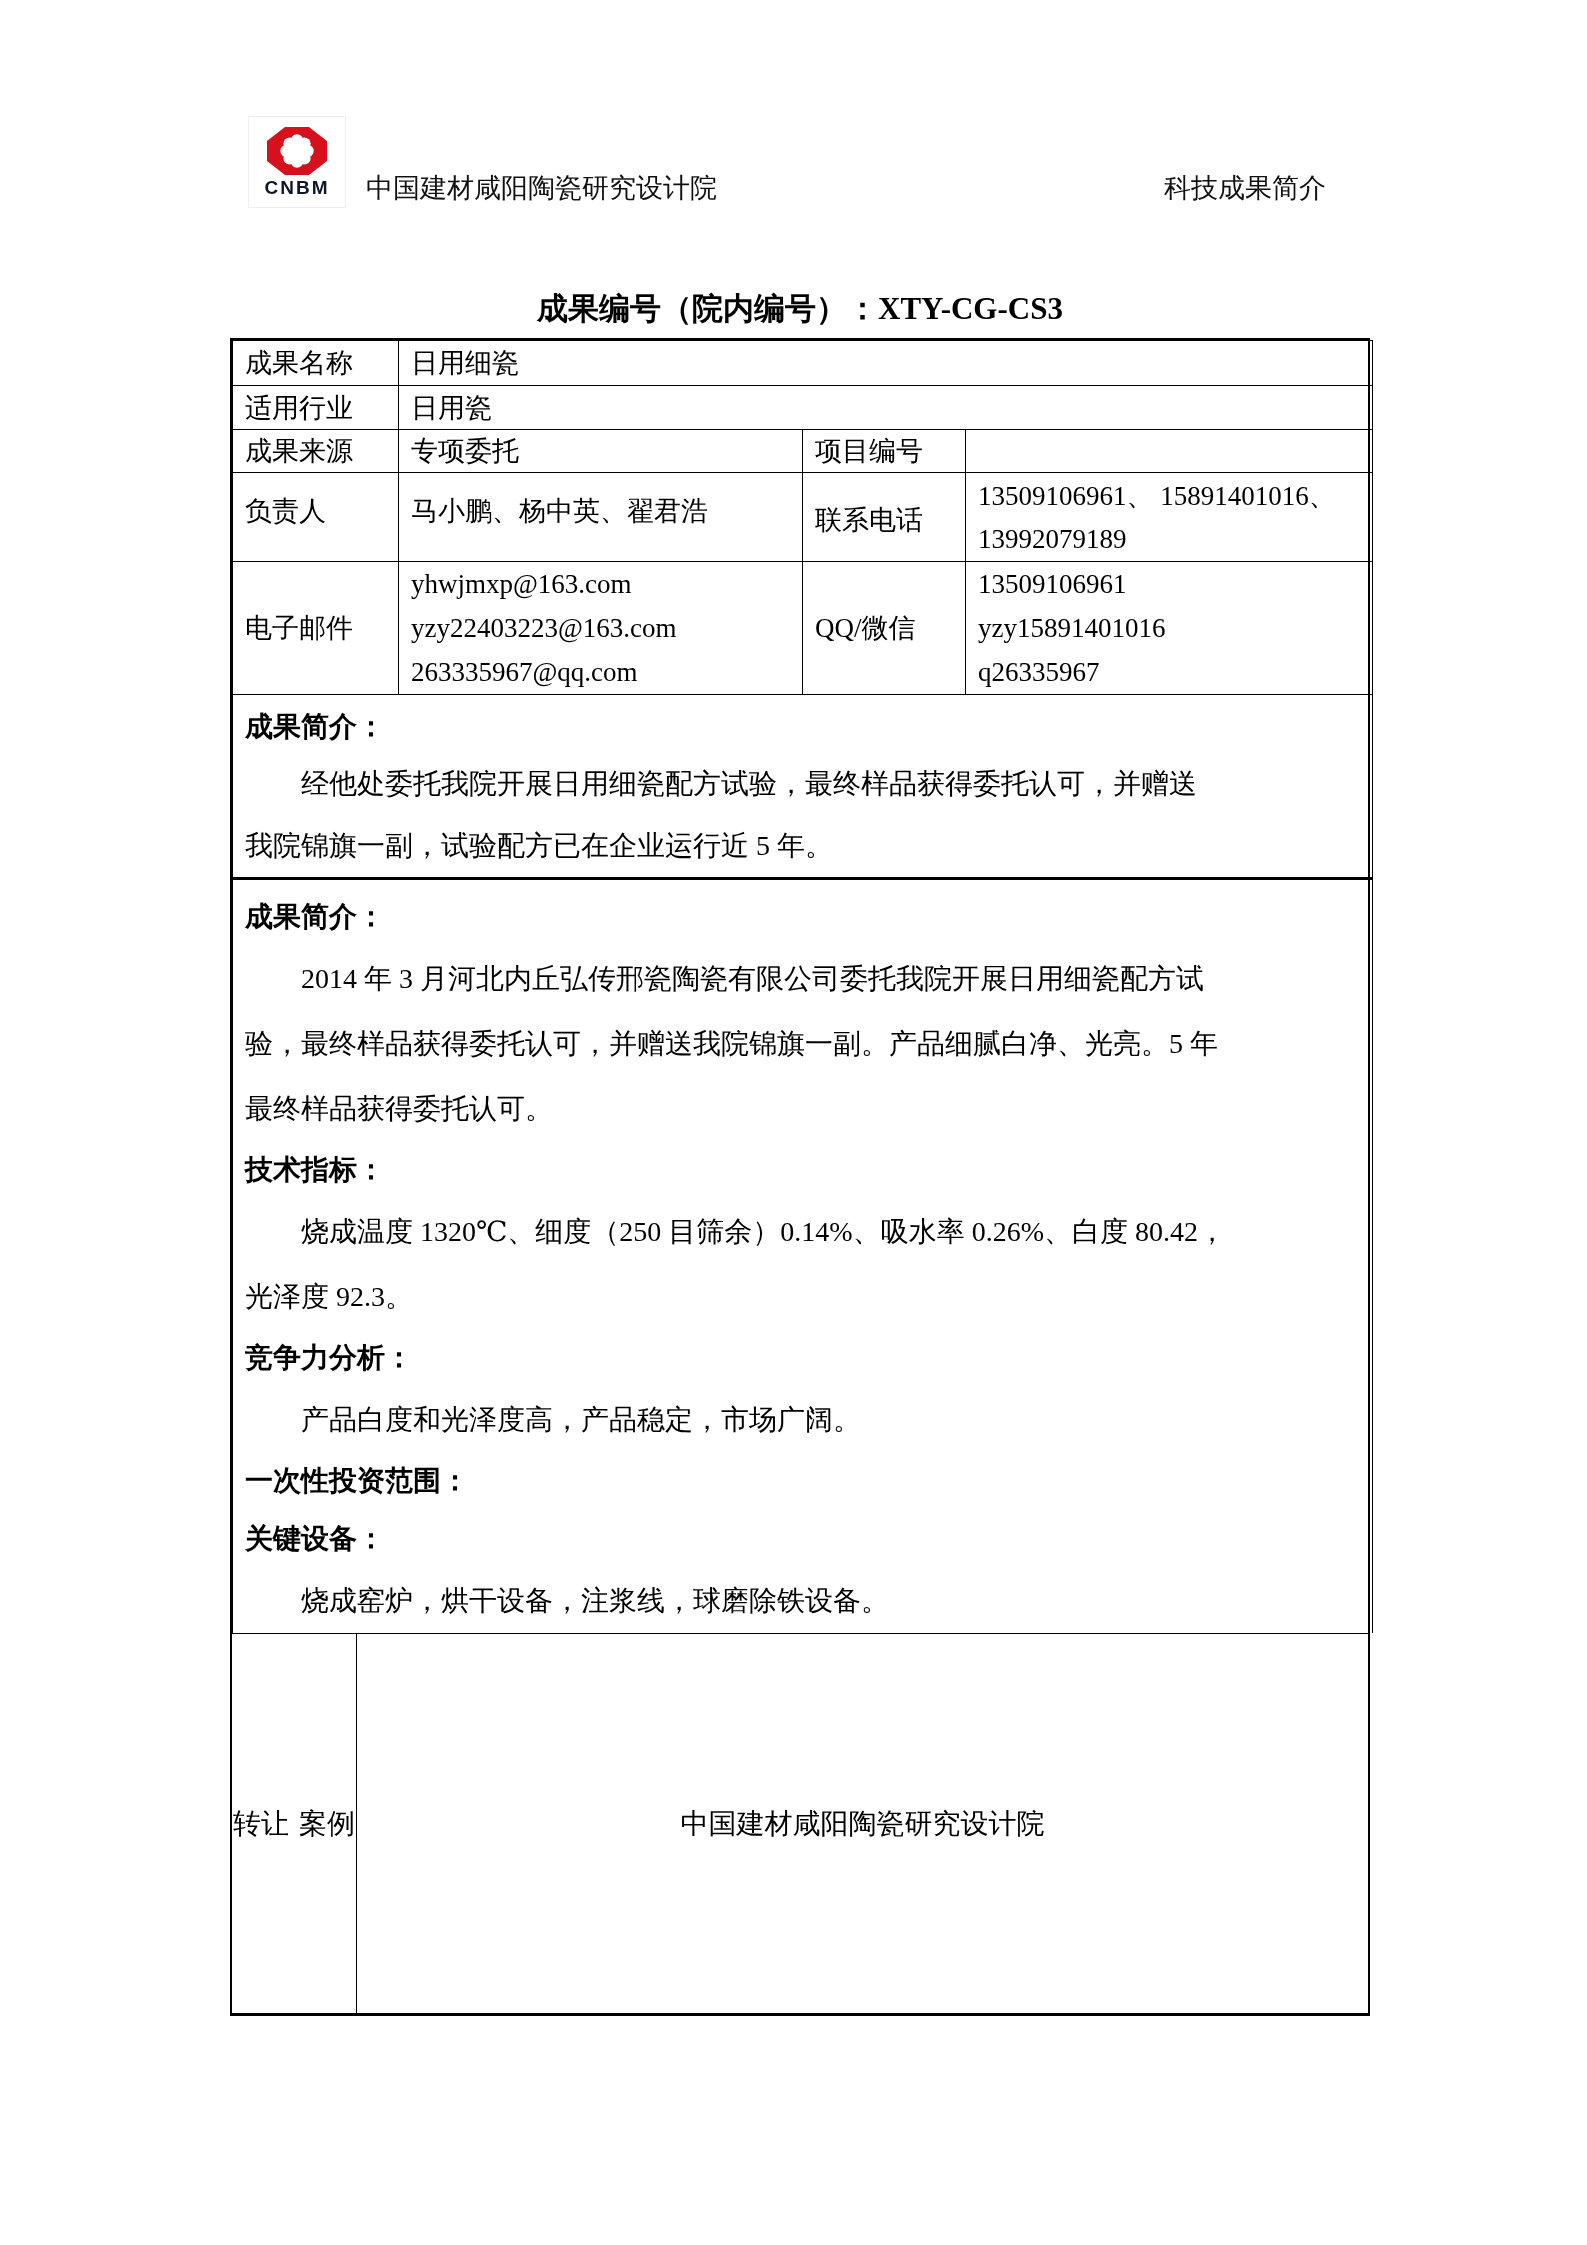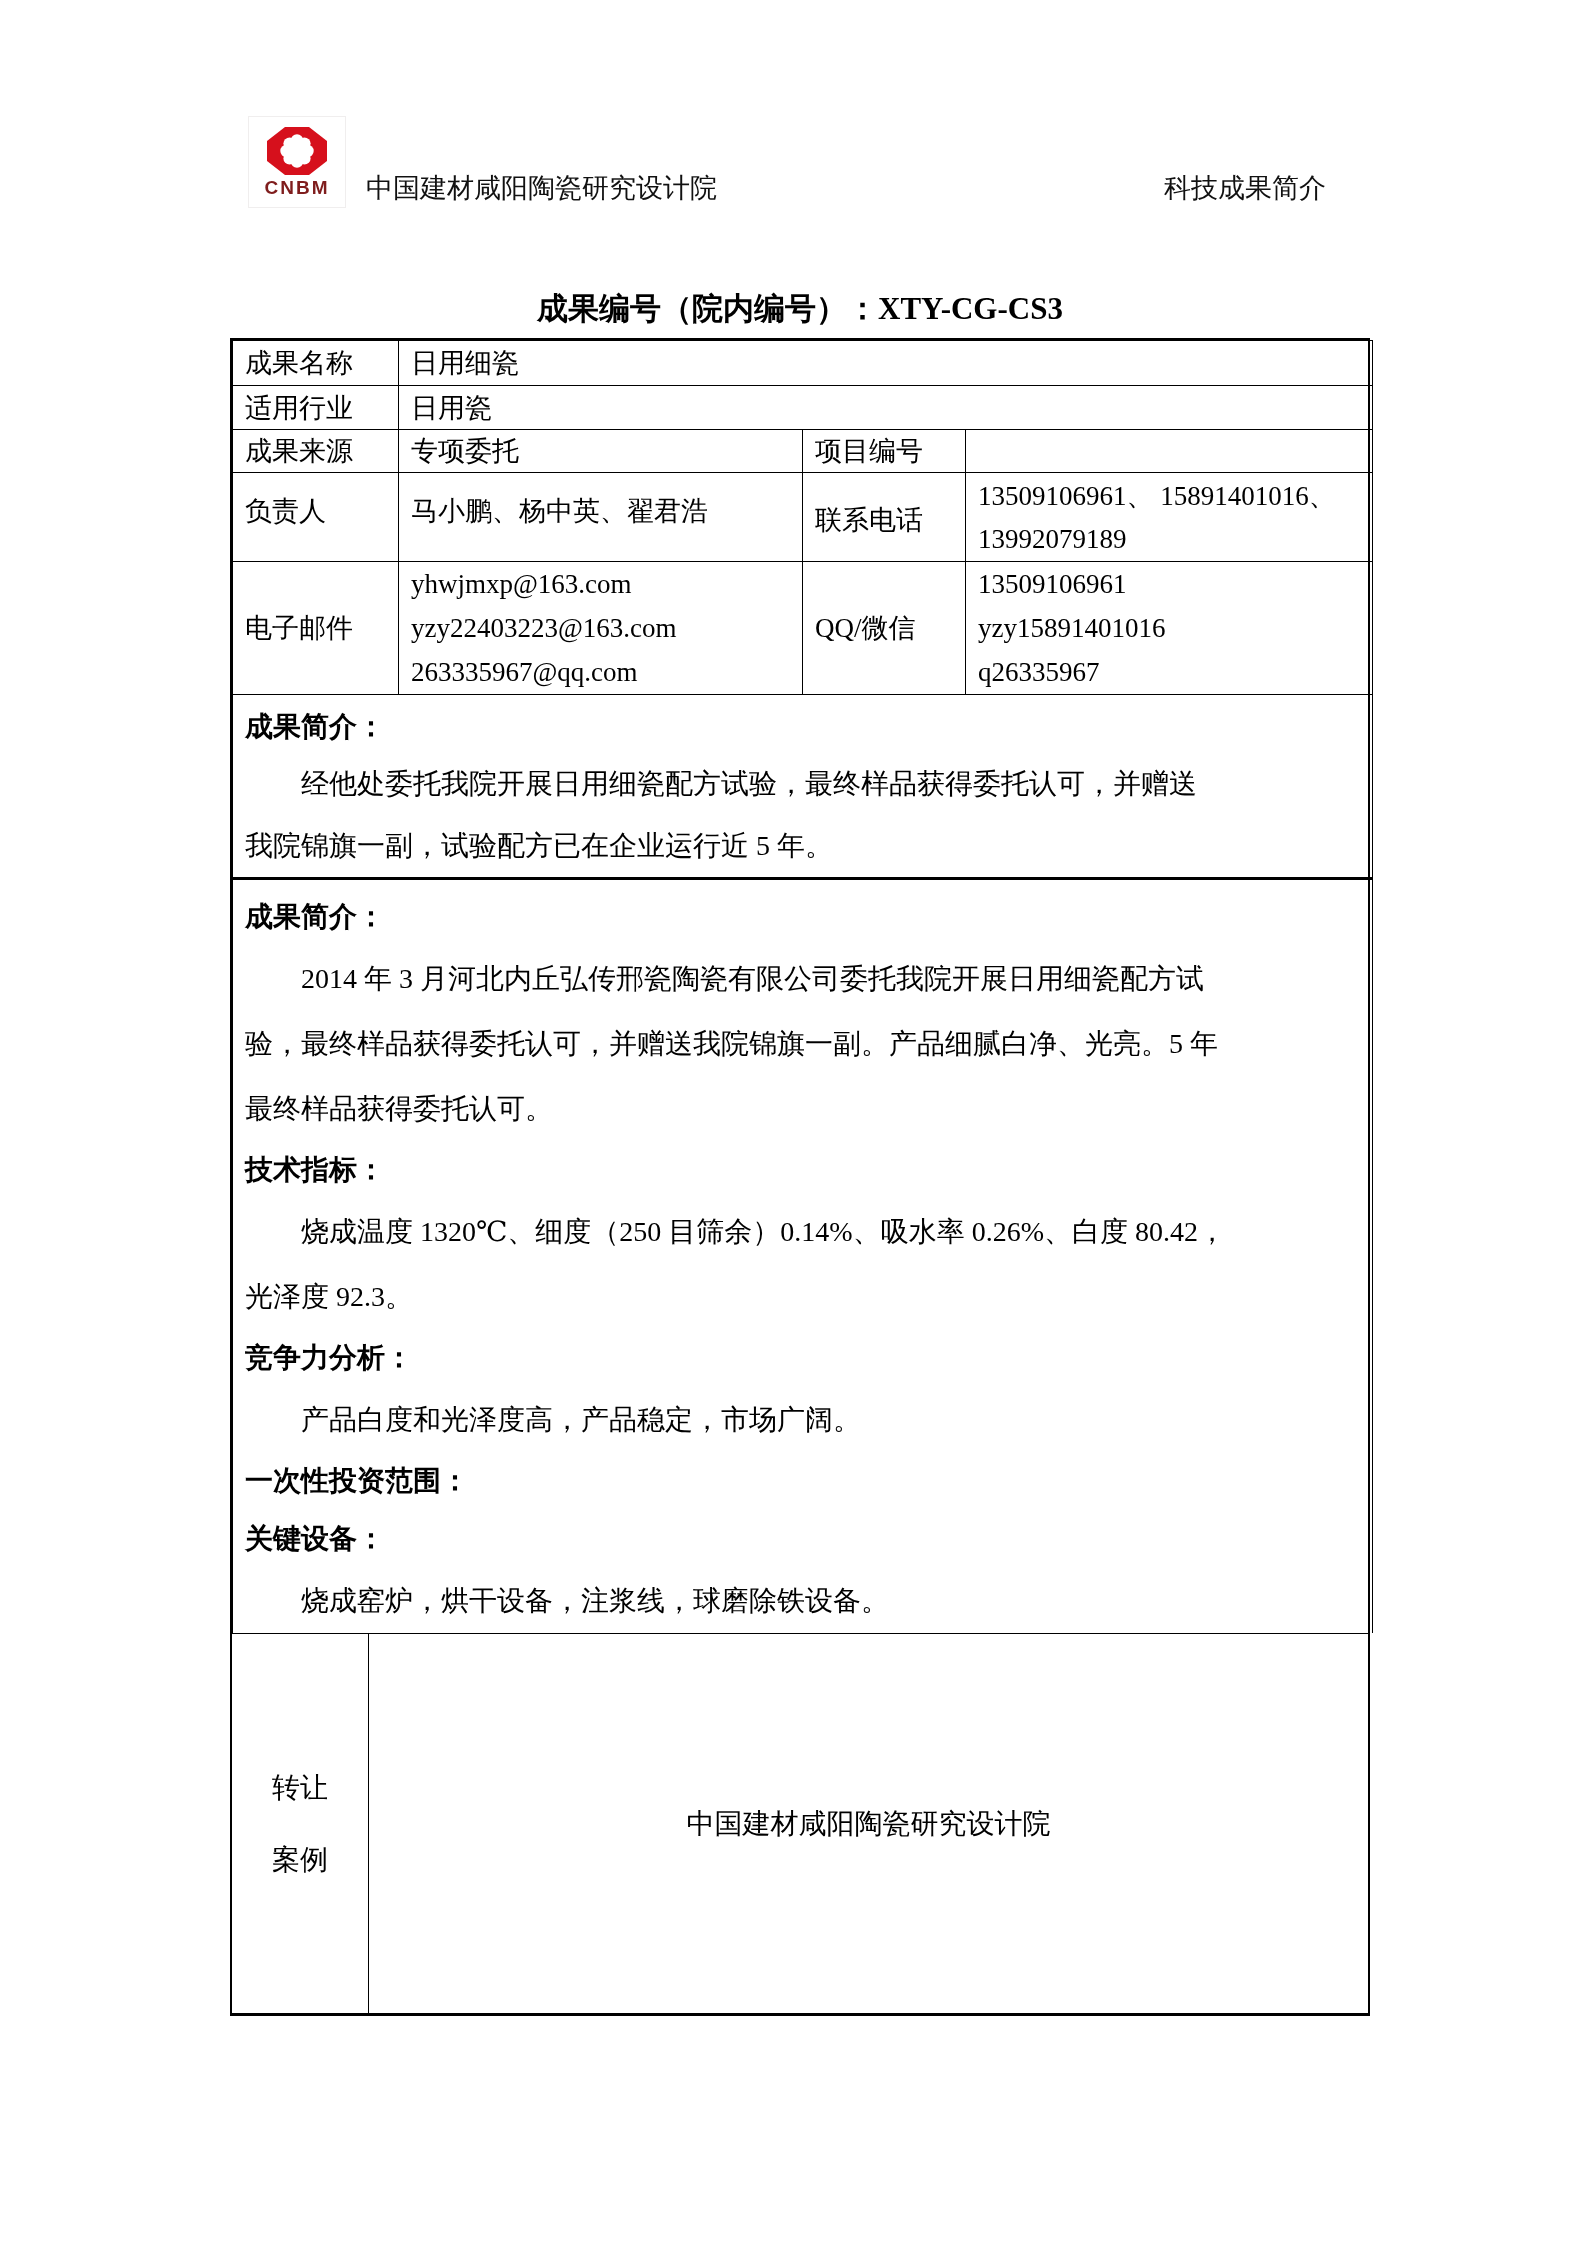--- a/index.html
+++ b/index.html
@@ -10,21 +10,21 @@
     overflow:hidden;
   }
   
   .logo-box {
     position:absolute; left:248px; top:116px; width:98px; height:92px;
     background:#fff; border:1px solid #f0eeee; text-align:center;
   }
   .logo-mark { display:block; margin:10px auto 2px auto; }
   .logo-text {
     font-family:"Liberation Sans","DejaVu Sans",sans-serif;
-    font-weight:bold; font-size:19px; letter-spacing:2px; color:#7f1d1d;
+    font-weight:bold; font-size:19px; letter-spacing:2px; color:#0f172a;
   }
   .institute-name {
     position:absolute; left:366px; top:170px; font-size:27px;
     font-family:"Liberation Sans","DejaVu Sans",sans-serif; color:#111;
   }
   .doc-type {
     position:absolute; left:1164px; top:170px; font-size:27px;
     font-family:"Liberation Sans","DejaVu Sans",sans-serif; color:#111;
   }
   
@@ -61,22 +61,22 @@
     font-weight:bold; font-size:28px; line-height:58px;
   }
   .r6 .sec-heading { line-height:52px; margin-top:6px; }
   .para .line { font-size:28px; line-height:65px; }
   .r6 .para .line { line-height:62px; }
   .para .line.indent { text-indent:56px; }
   .r7-pad { padding-top:8px; }
   
   .transfer-row { display:flex; border-top:1px solid #000; height:380px; }
   .transfer-label {
-    width:137px; border-right:1px solid #000;
-    display:flex; flex-direction:column; justify-content:center;
+    width:125px; border-right:1px solid #000;
+    display:flex; flex-direction:row; justify-content:center;
     align-items:center; font-size:28px; line-height:62px;gap:10px;
   }
   .transfer-content {
     flex:1; display:flex; align-items:center; justify-content:center;
     font-size:28px;
   }
 </style>
 </head>
 <body>
 

